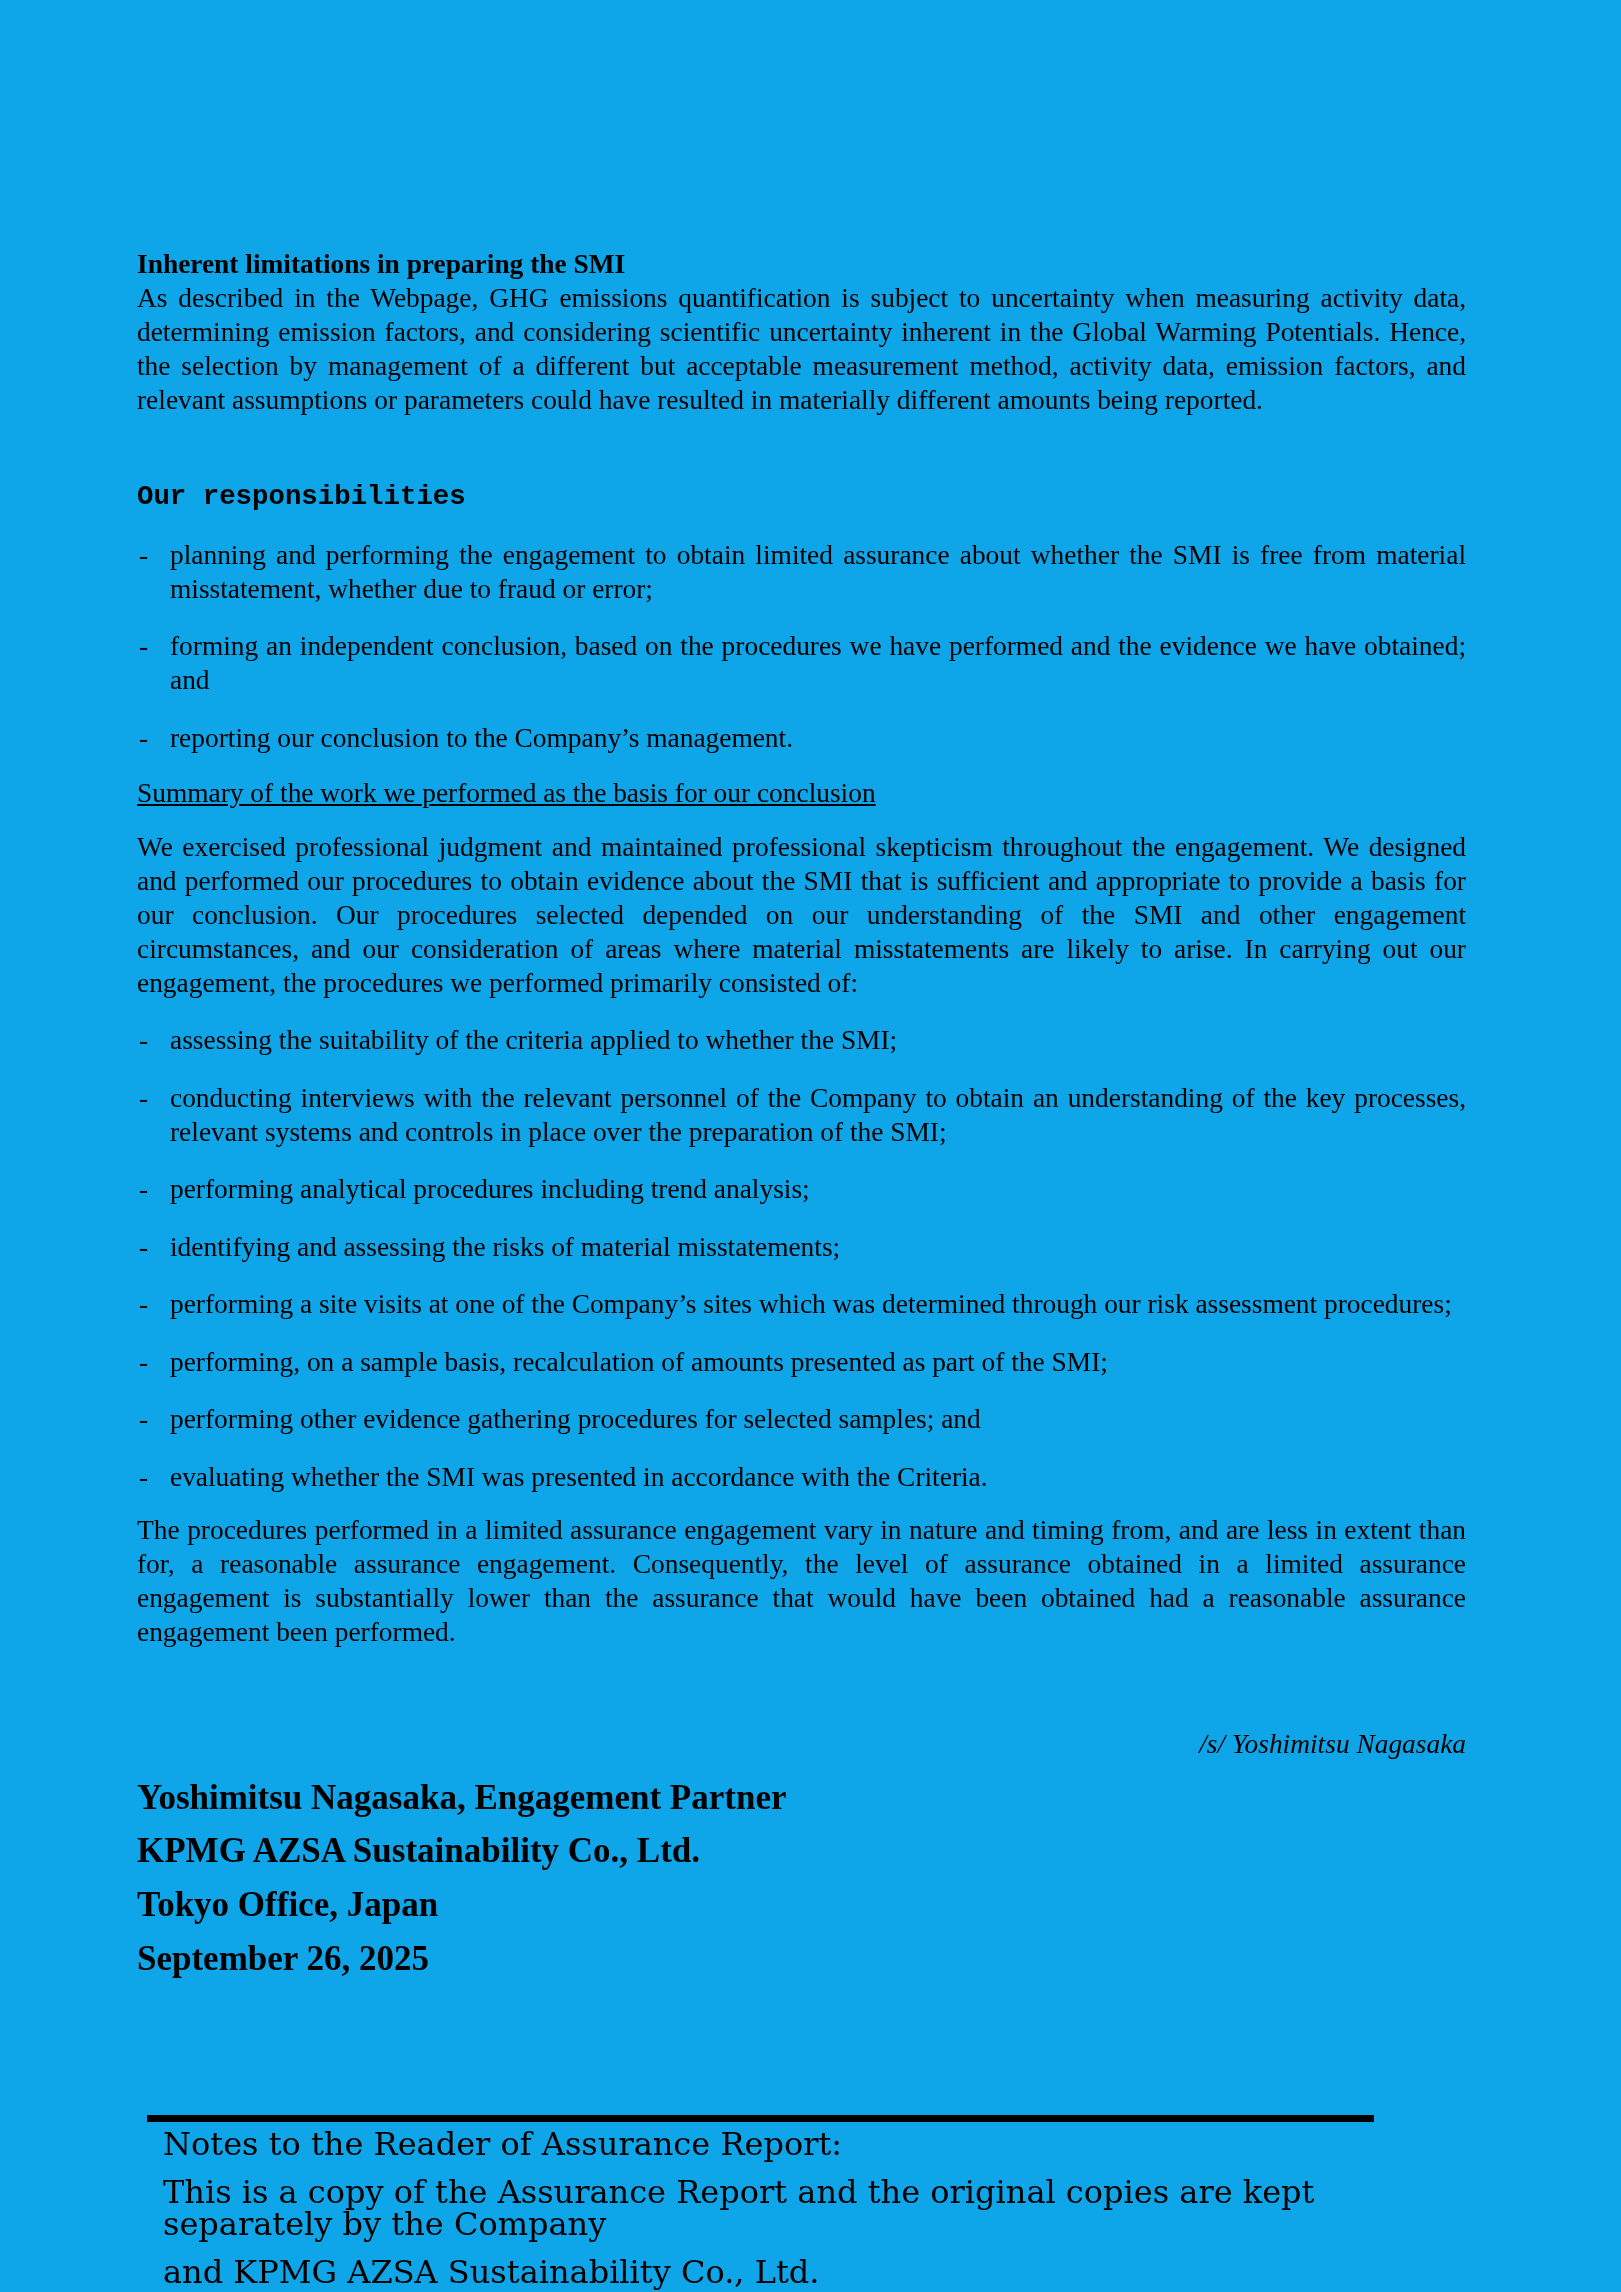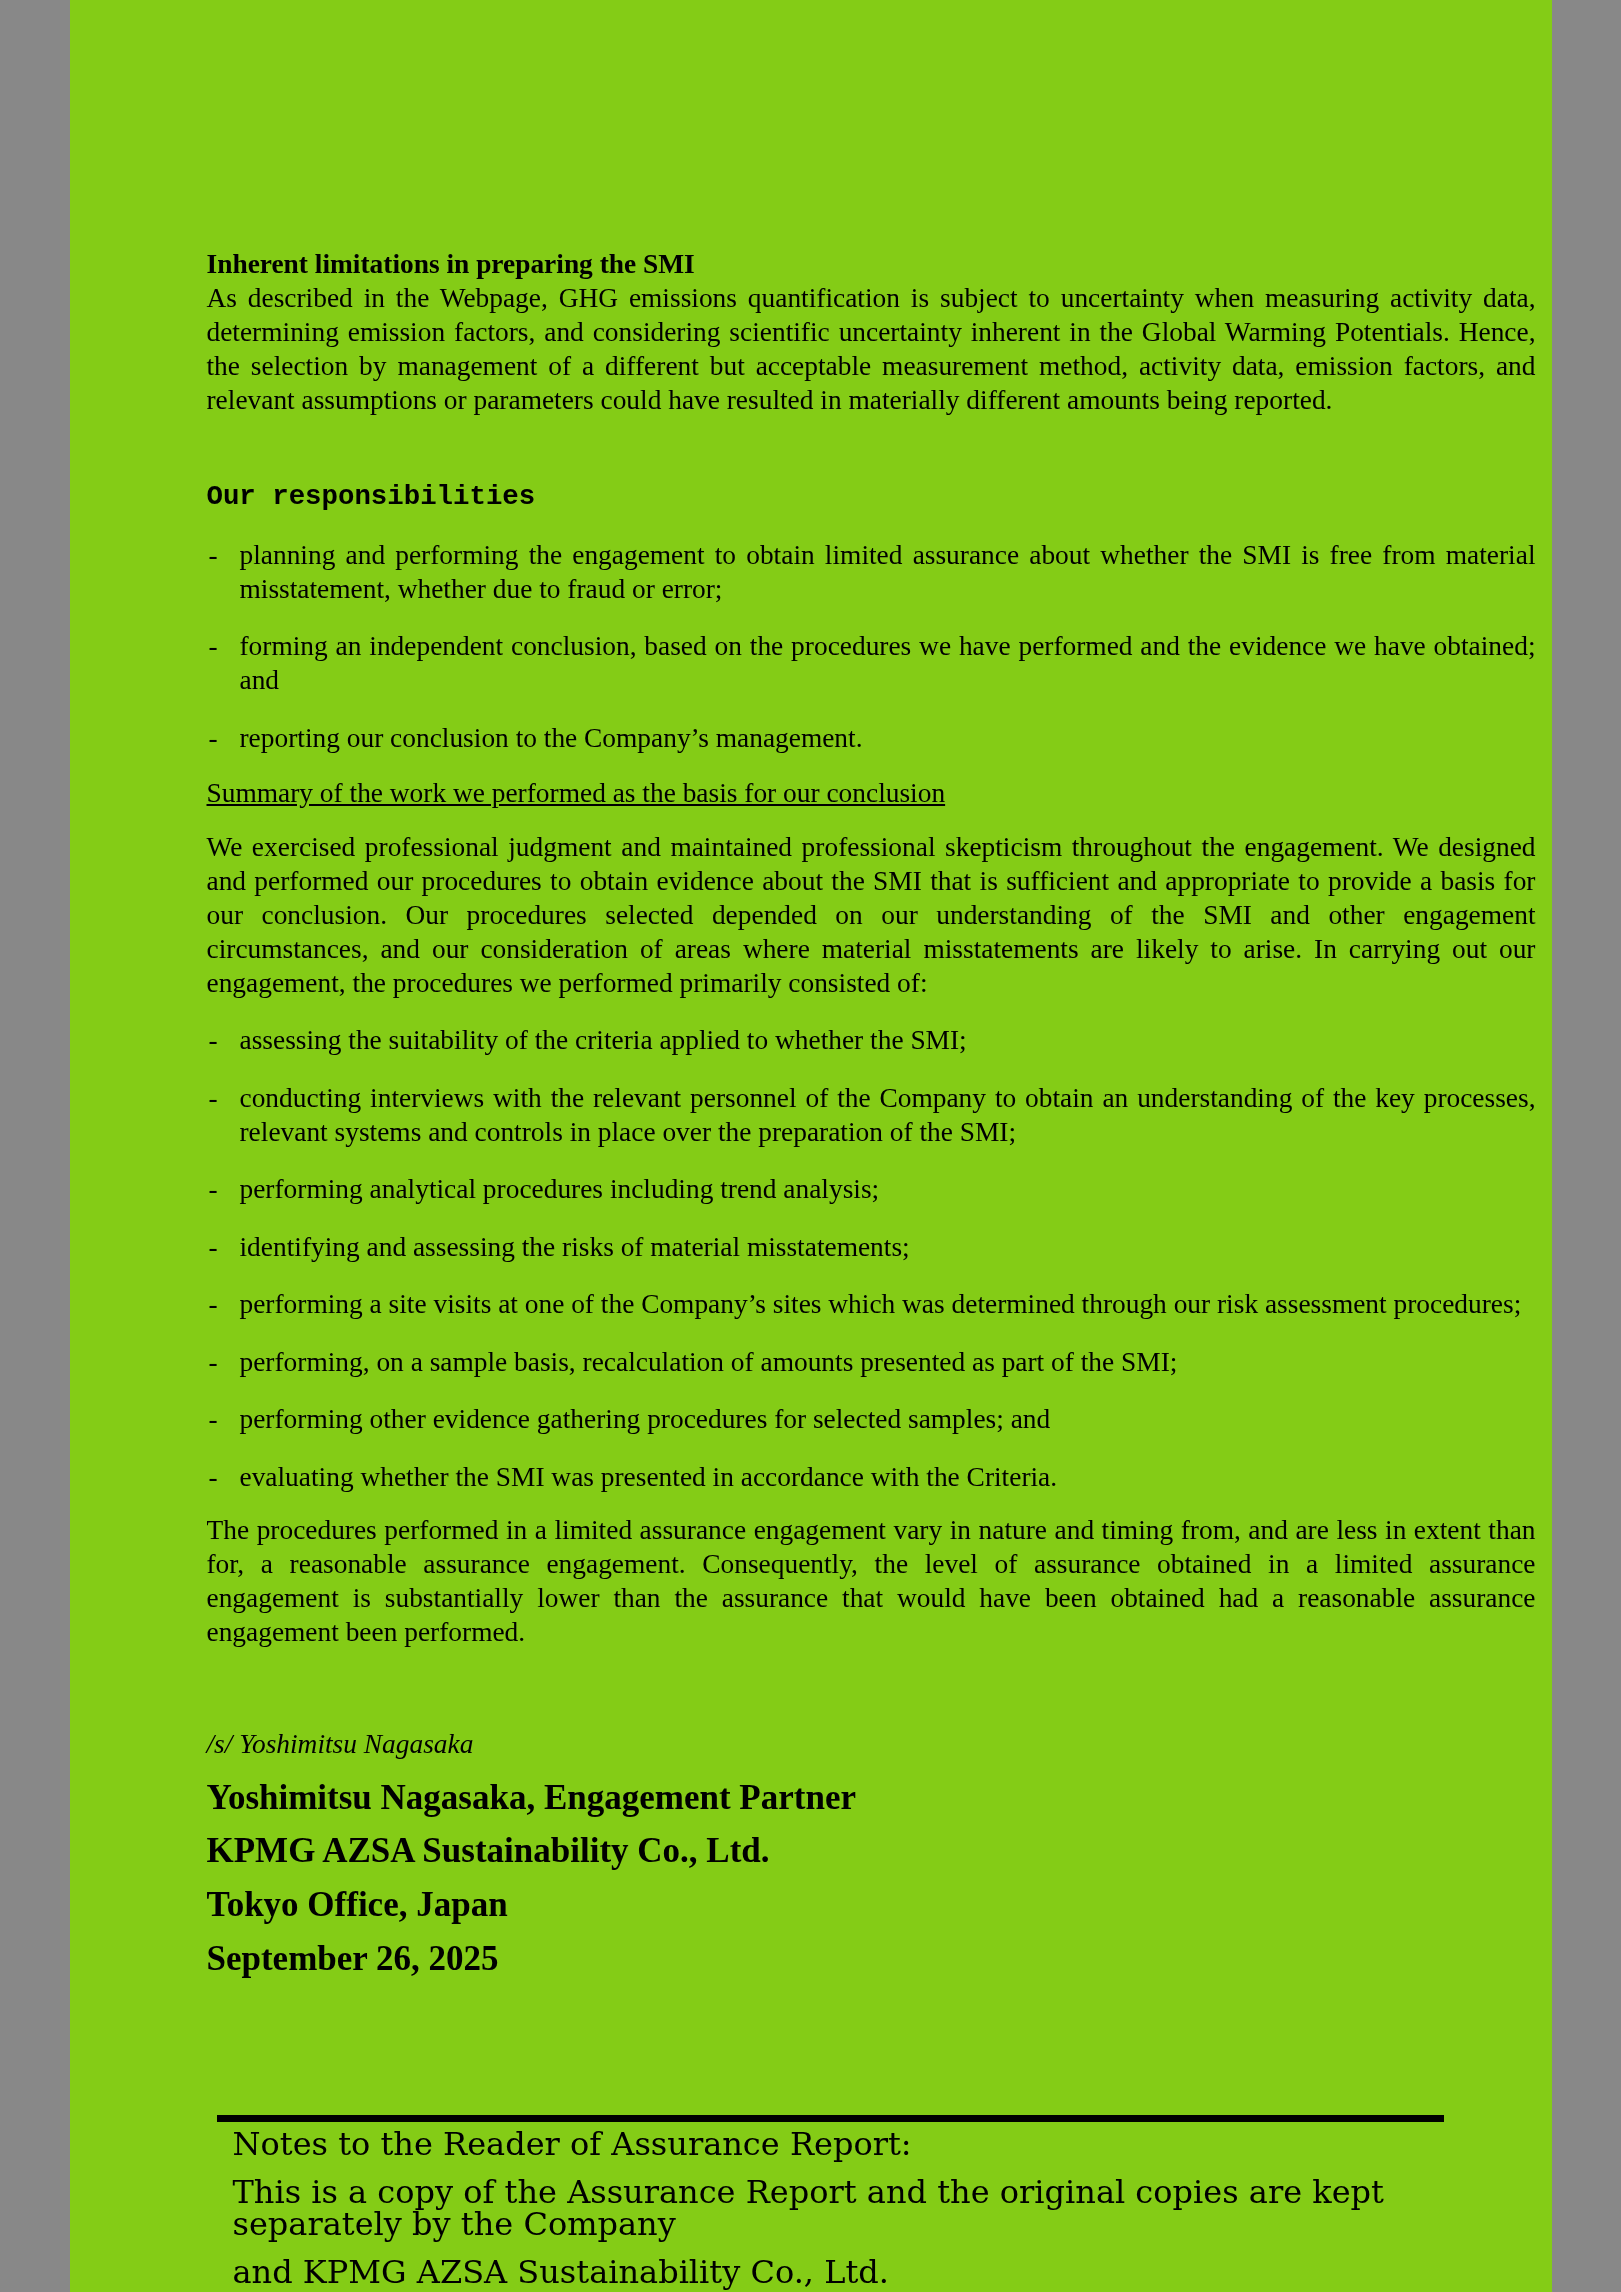--- a/index.html
+++ b/index.html
@@ -2,23 +2,23 @@
 <html><head>
 <meta charset="utf-8">
 <style>
   html, body {
     margin: 0;
     padding: 0;
     background: #888;
   }
   .page {
     position: relative;
-    width: 1482px;
+    width: 1621px;
     height: 2293px;
-    background: #84cc16;
+    background: #0ea5e9;
     font-family: "Liberation Serif", serif;
     color: #000000;
     overflow: hidden;
     margin: 0 auto;
   }
   .content {
     position: absolute;
     left: 137px;
     top: 247px;
     width: 1329px;
@@ -54,20 +54,21 @@
     text-decoration: underline;
     font-size: 27.4px;
     line-height: 34px;
     margin: 21.6px 0 0 0;
   }
   .sig-s {
     font-style: italic;
     font-size: 27.4px;
     line-height: 34px;
     margin: 78px 0 0 0;
+    text-align: right;
   }
   .sig-b {
     font-weight: bold;
     font-size: 35px;
     line-height: 34px;
     margin: 19.6px 0 0 0;
   }
   .footer {
     position: absolute;
     left: 147px;

